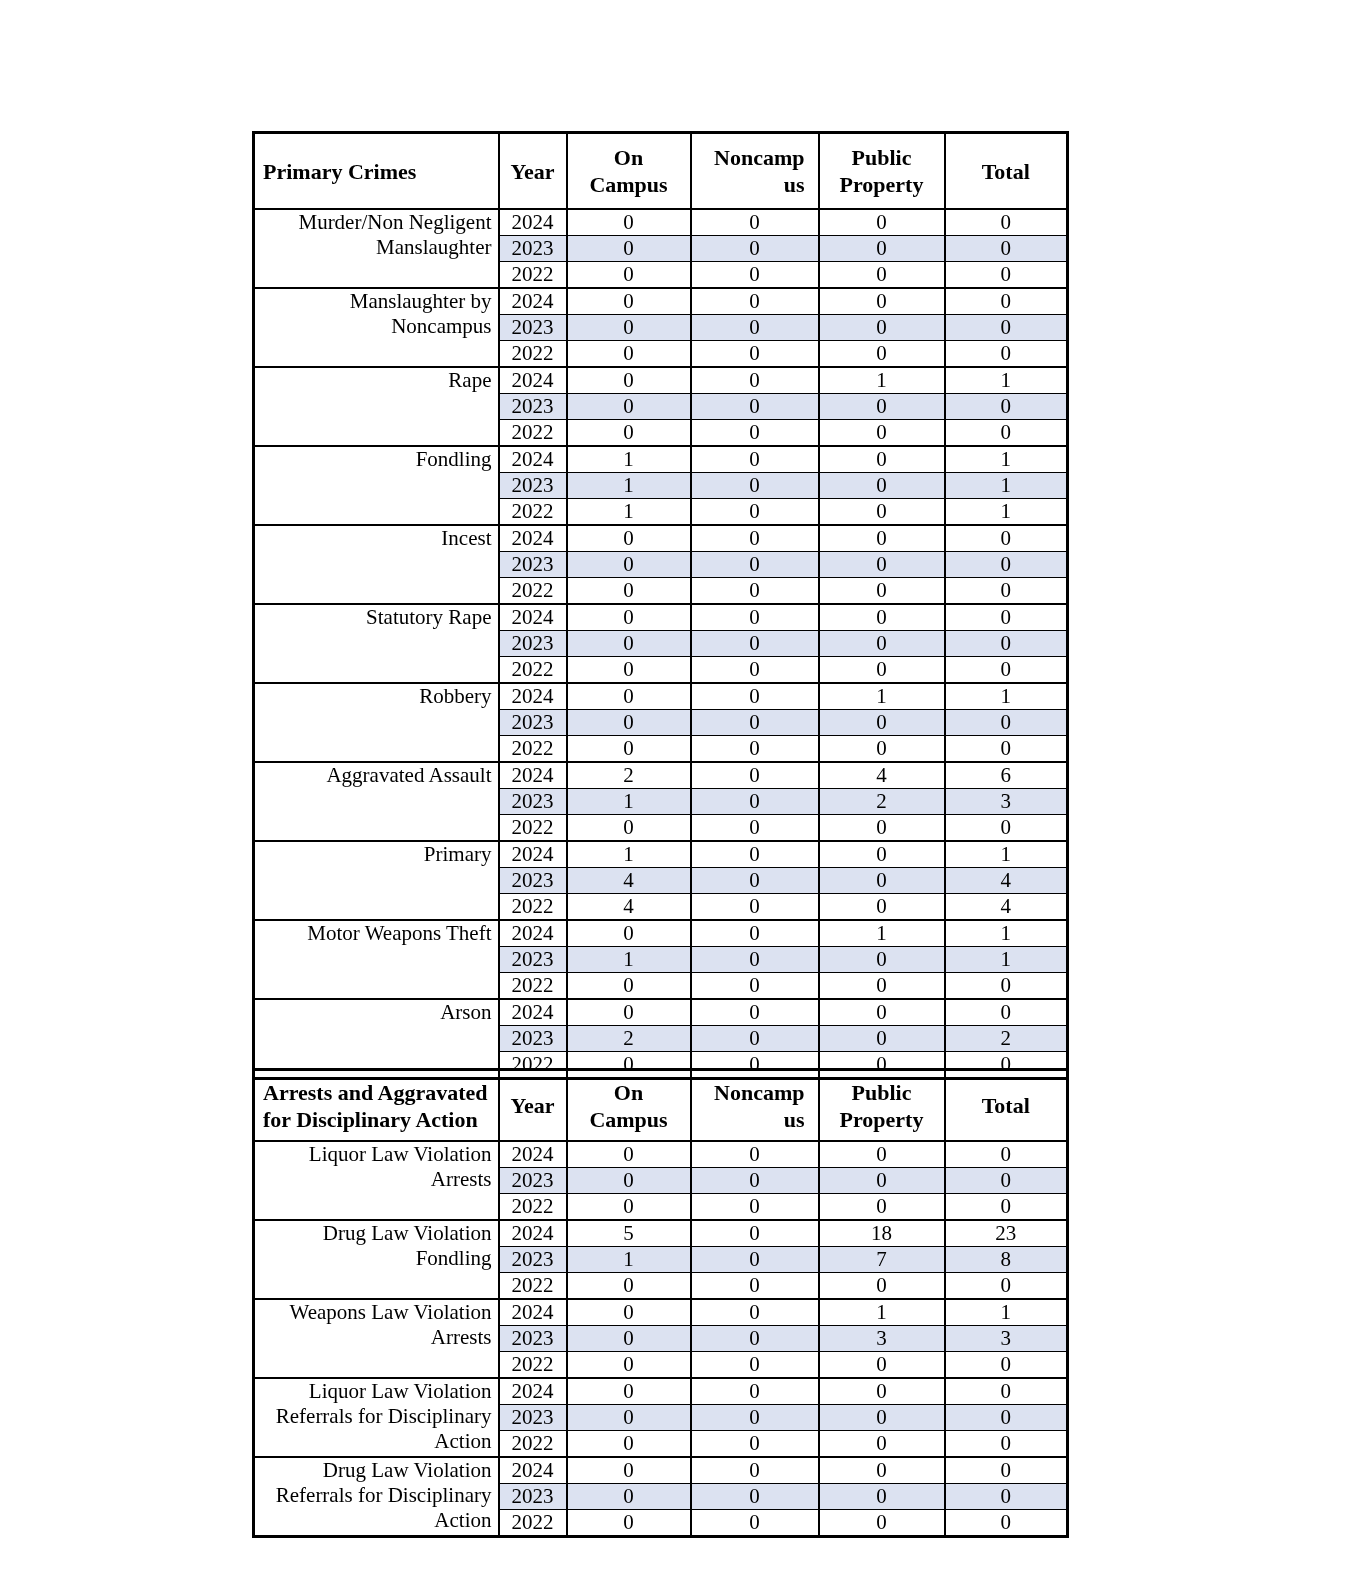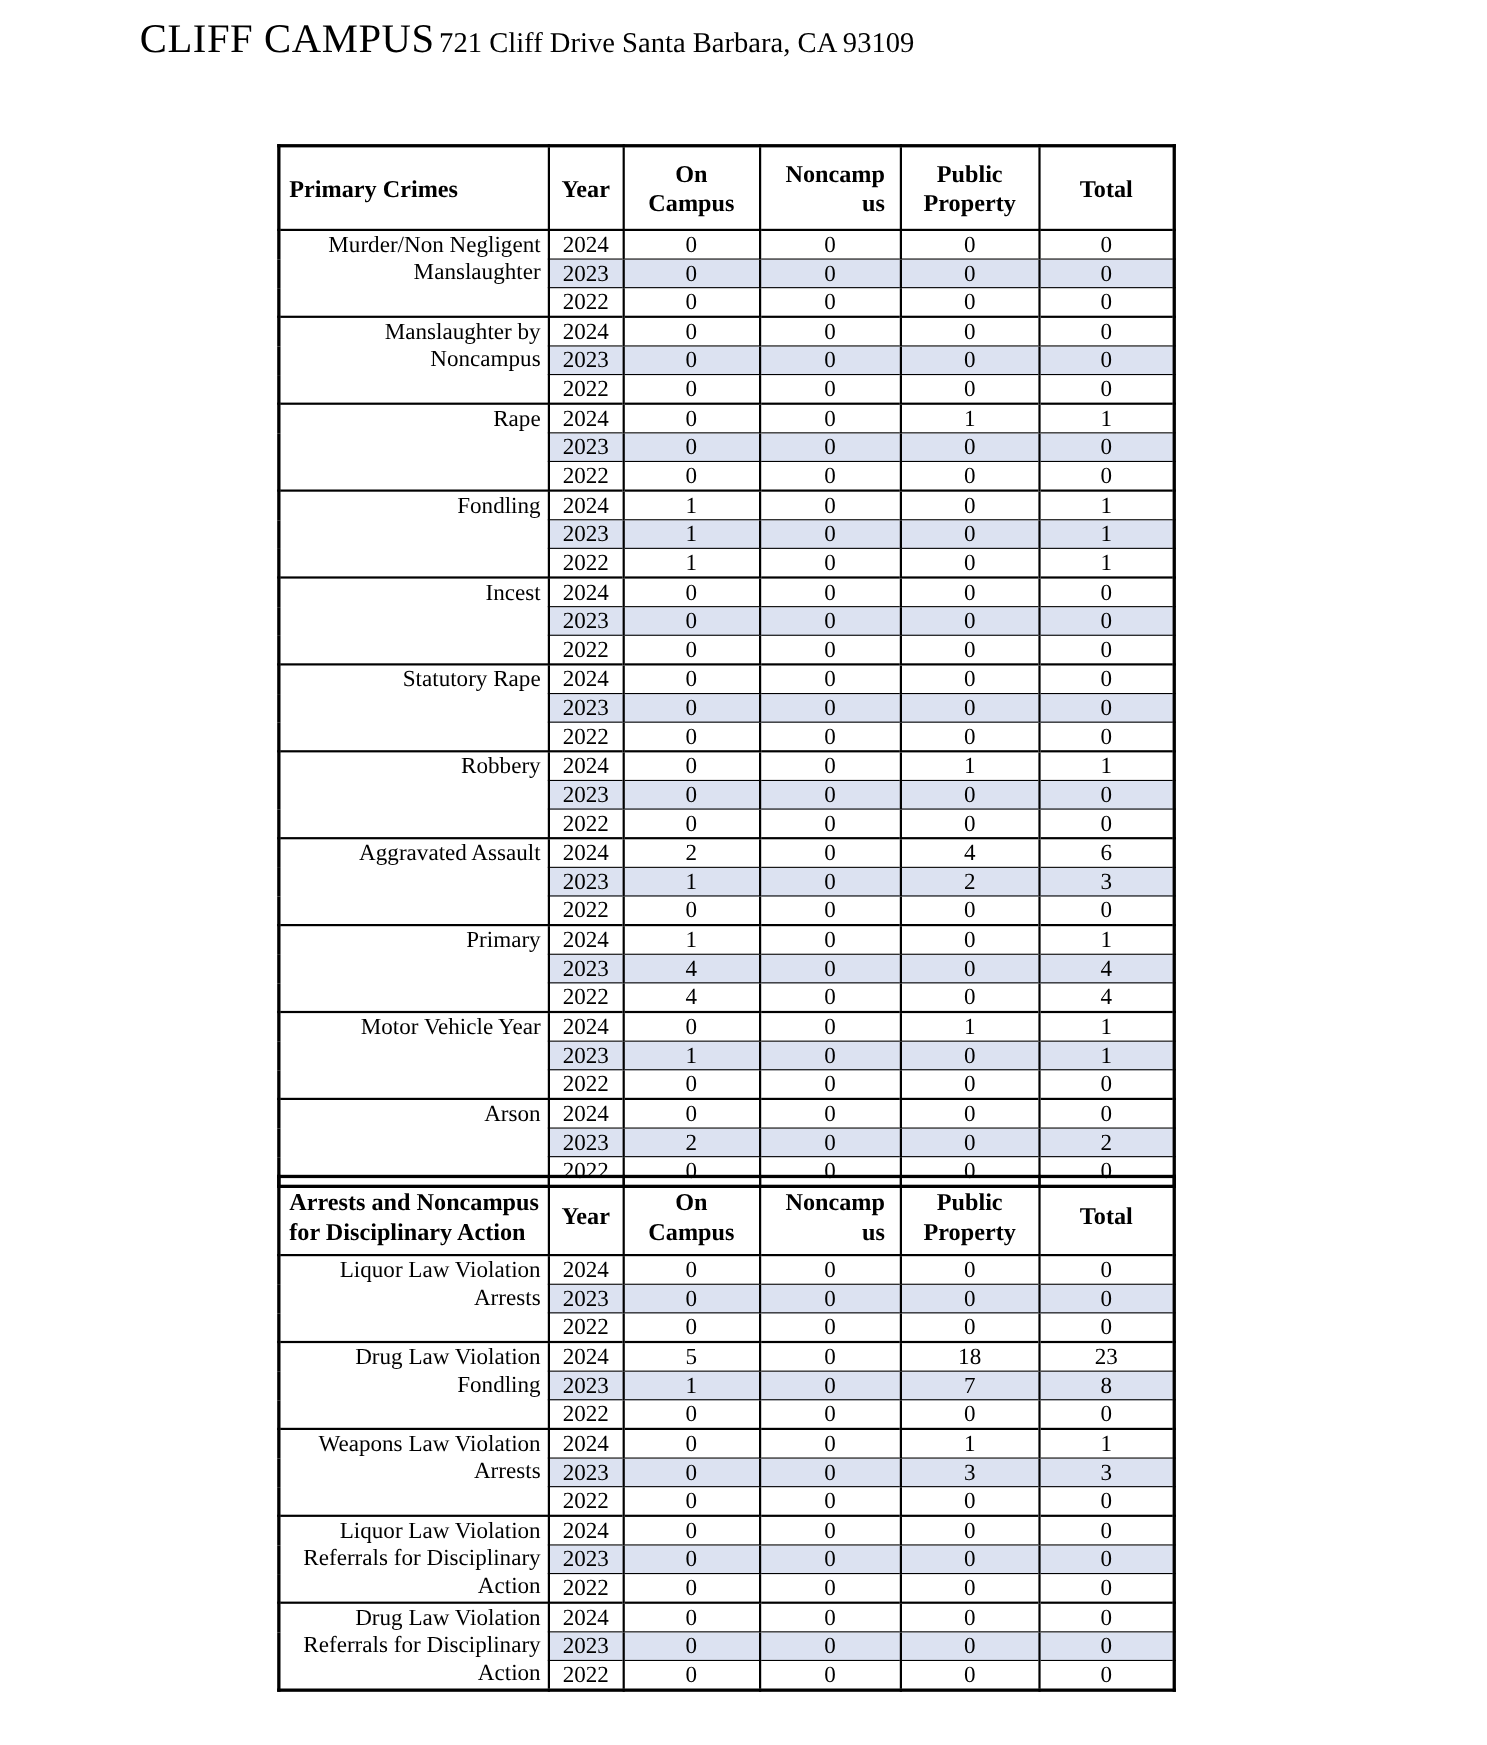--- a/index.html
+++ b/index.html
@@ -92,24 +92,20 @@
     border-bottom-width: 2px;
   }
   .stats-table tr.group-start td { border-top-width: 2px; }
   .stats-table td.shaded { background: var(--shade, #dce2f1); }
 </style>
 </head>
 <body>
 
 <div id="page">
 
-  <div id="title-block">
-    <span id="campus-name">CLIFF CAMPUS</span>
-    <span id="campus-address">721 Cliff Drive Santa Barbara, CA 93109</span>
-  </div>
 
   <div id="table-0" class="table-wrap">
       <table class="stats-table">
         <colgroup>
           <col class="col-0">
           <col class="col-1">
           <col class="col-2">
           <col class="col-3">
           <col class="col-4">
           <col class="col-5">
@@ -317,21 +313,21 @@
             <td class="shaded">4</td>
           </tr>
           <tr>
             <td>2022</td>
             <td>4</td>
             <td>0</td>
             <td>0</td>
             <td>4</td>
           </tr>
           <tr class="group-start">
-            <td class="category-cell" rowspan="3">Motor Vehicle Year</td>
+            <td class="category-cell" rowspan="3">Motor Weapons Theft</td>
             <td>2024</td>
             <td>0</td>
             <td>0</td>
             <td>1</td>
             <td>1</td>
           </tr>
           <tr>
             <td class="shaded">2023</td>
             <td class="shaded">1</td>
             <td class="shaded">0</td>
@@ -376,21 +372,21 @@
         <colgroup>
           <col class="col-0">
           <col class="col-1">
           <col class="col-2">
           <col class="col-3">
           <col class="col-4">
           <col class="col-5">
         </colgroup>
         <thead>
           <tr>
-            <th class="corner">Arrests and Noncampus for Disciplinary Action</th>
+            <th class="corner">Arrests and Aggravated for Disciplinary Action</th>
             <th class="th-year">Year</th>
             <th>On Campus</th>
             <th class="th-break">Noncampus</th>
             <th>Public Property</th>
             <th>Total</th>
           </tr>
         </thead>
         <tbody>
           <tr class="group-start">
             <td class="category-cell" rowspan="3">Liquor Law Violation Arrests</td>

